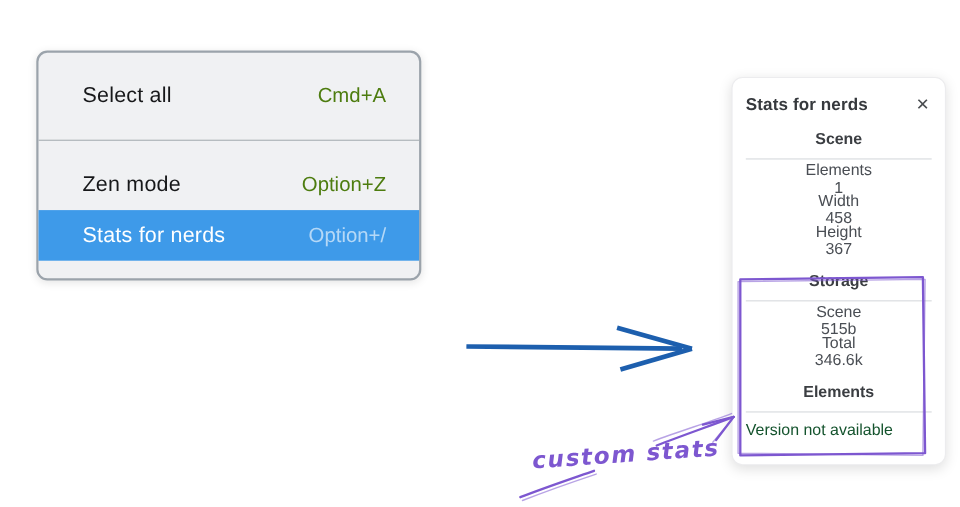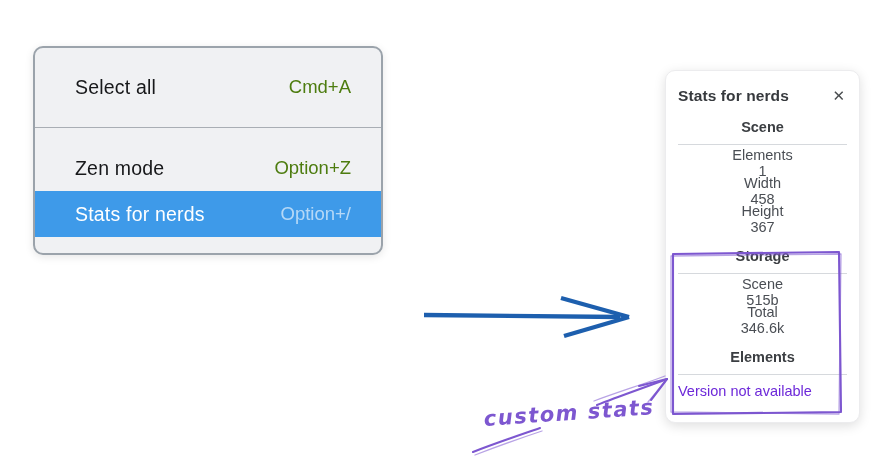--- a/index.html
+++ b/index.html
@@ -42,21 +42,21 @@
   .sec-h {
     text-align:center; font-weight:bold; font-size:14.5px; color:#3b3e42;
     height:24px; line-height:24px; margin-top:13px;
   }
   .sec-h.tight { margin-top:8px; }
   .hairline { border-top:1px solid #d6d9dd; margin:5px 0 2px; }
   .stat-row {
     display:flex; justify-content:space-between; align-items:center;
     height:28px; font-size:14.5px; color:#4a4e54;flex-direction:column;
   }
-  .stat-note { font-size:14.5px; color:#6d28d9; height:28px; display:flex; align-items:center;text-align:center; }
+  .stat-note { font-size:14.5px; color:#14532d; height:28px; display:flex; align-items:center;text-align:center; }
 
   
   .overlay { position:absolute; left:0; top:0; pointer-events:none; }
   .blue-stroke { fill:none; stroke:#1d5fae; stroke-width:4.3; stroke-linecap:butt; }
   .sketch  { fill:none; stroke:#7d57d0; stroke-width:2.1; stroke-linecap:round; stroke-linejoin:round; }
   .sketch2 { fill:none; stroke:#7d57d0; stroke-width:1.3; stroke-linecap:round; stroke-linejoin:round; opacity:.55; }
   .hand-text {
     font-family:"DejaVu Sans",sans-serif; font-style:italic; font-weight:bold;
     font-size:21px; letter-spacing:1.5px; fill:#7d57d0;
   }

